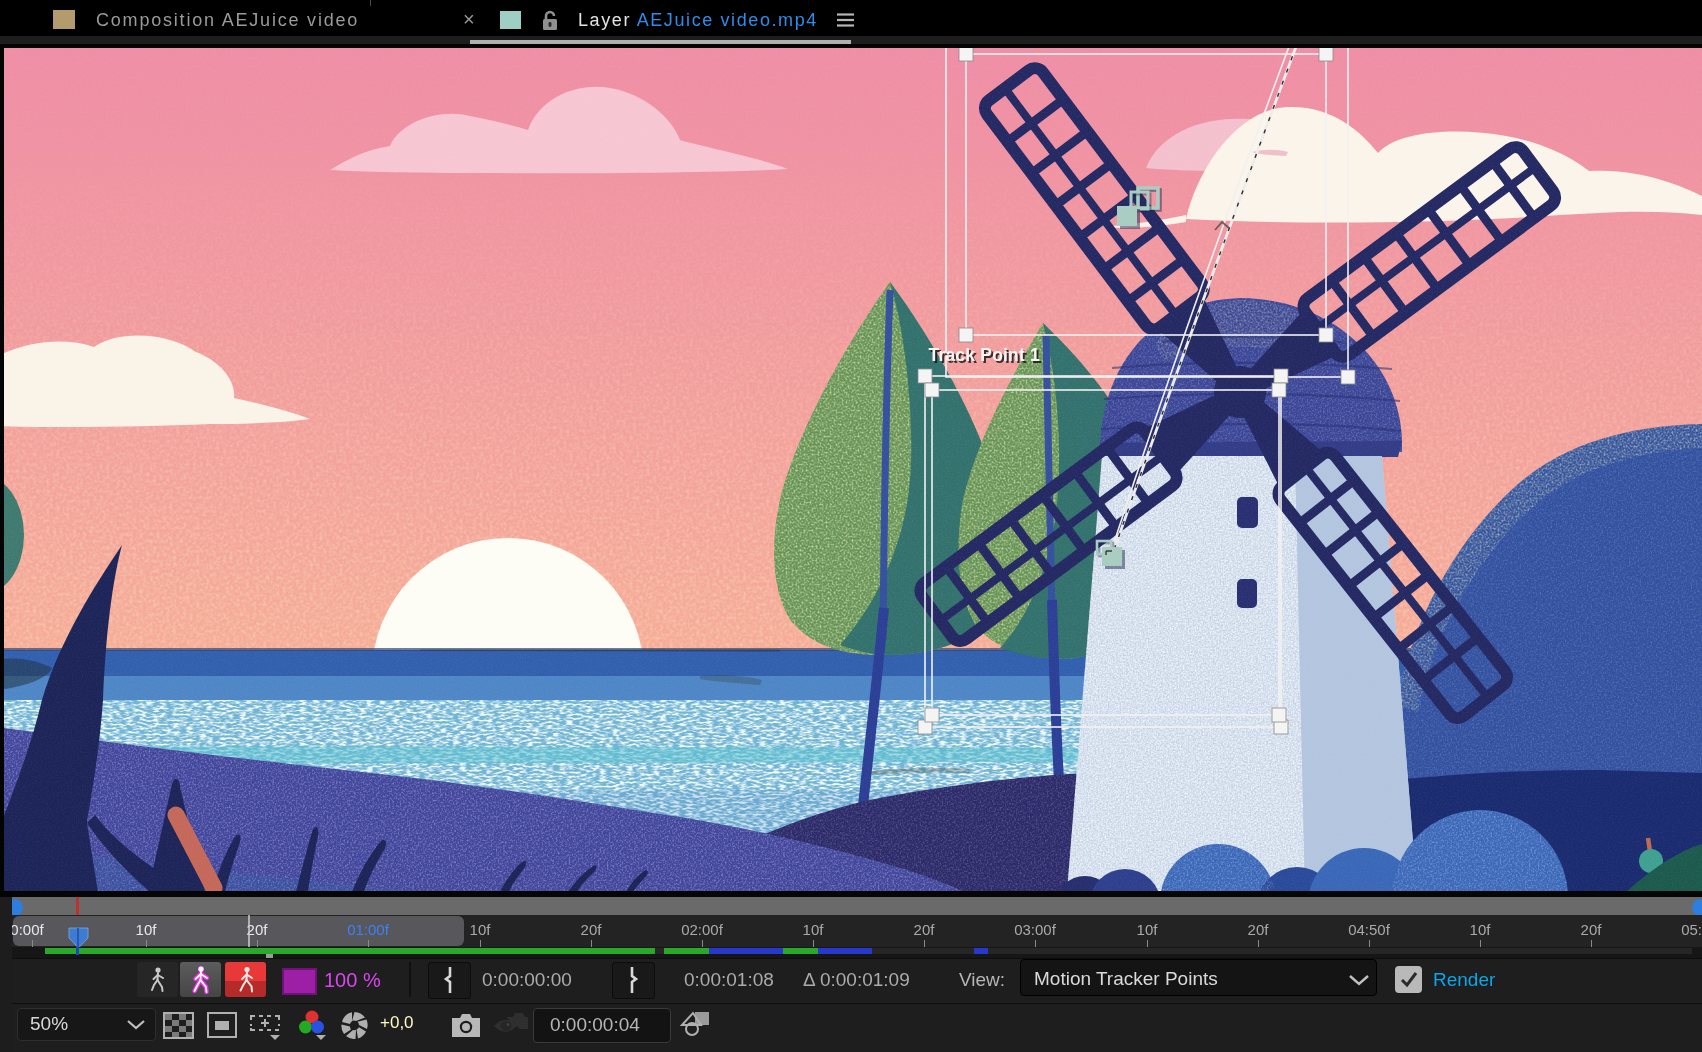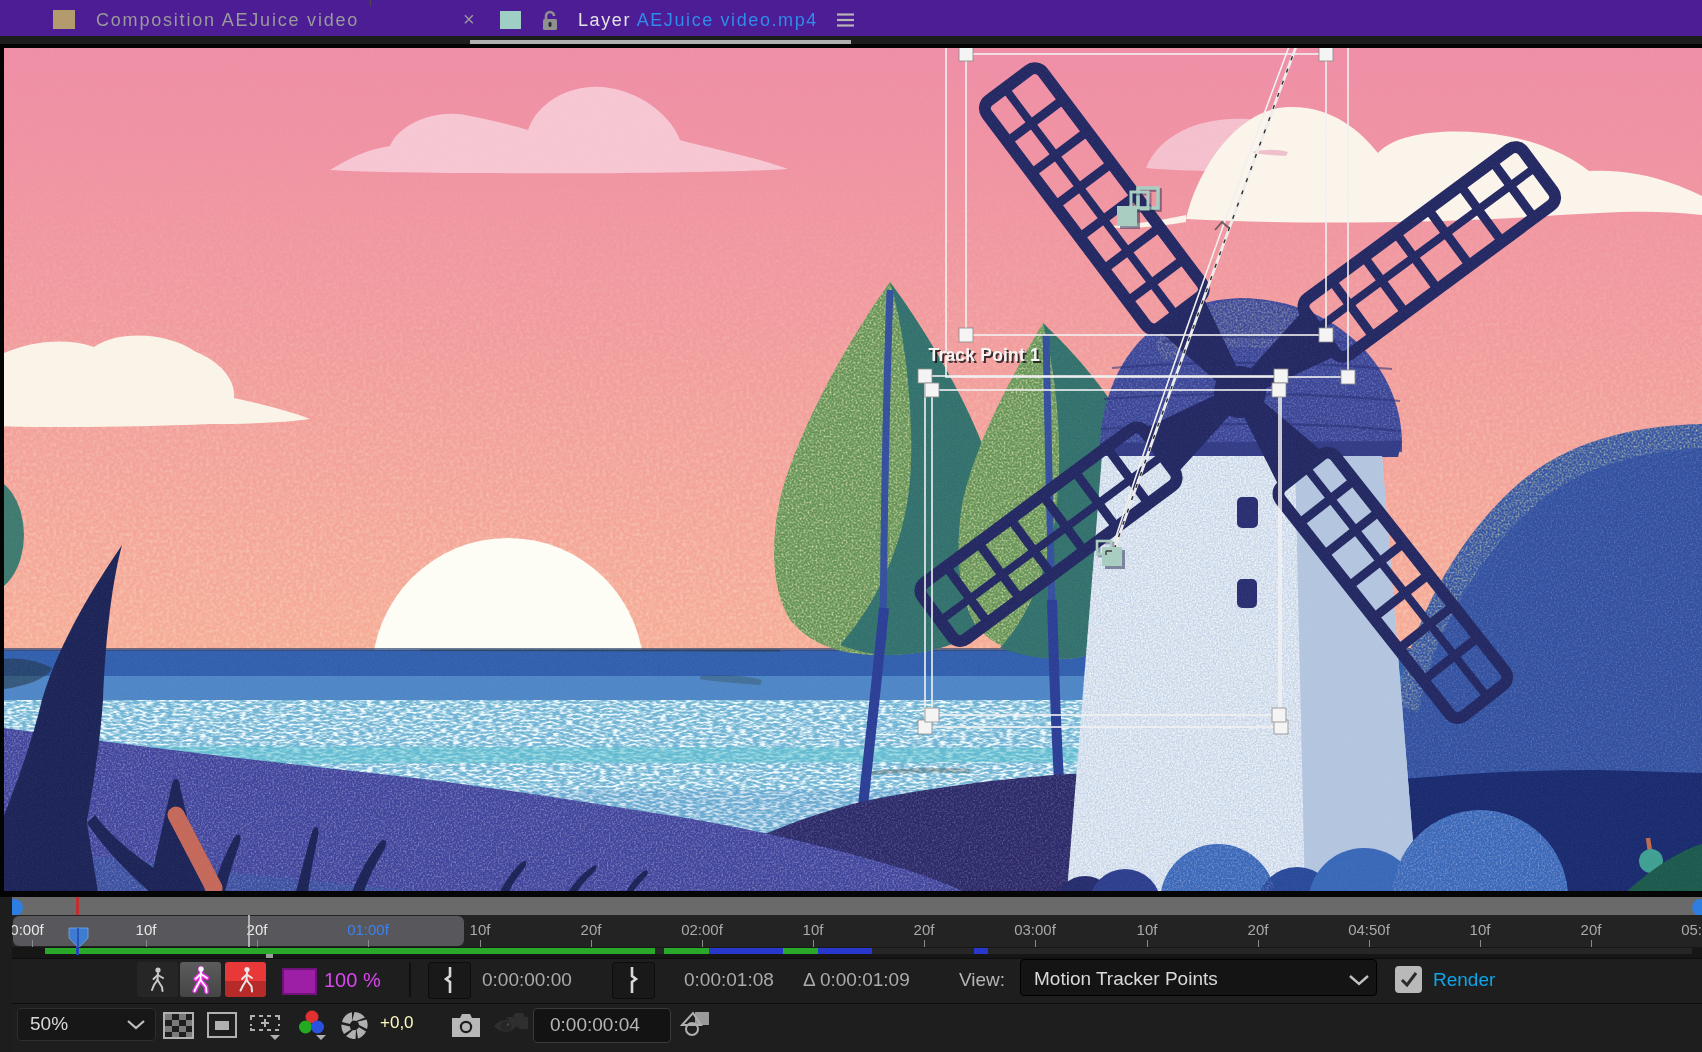--- a/index.html
+++ b/index.html
@@ -1,20 +1,20 @@
 <!DOCTYPE html>
 <html><head>
 <meta charset="utf-8">
 <style>
   html,body{margin:0;padding:0;background:#1d1d1d;width:1702px;height:1052px;overflow:hidden;
     font-family:"Liberation Sans",sans-serif;}
   #stage{position:relative;width:1702px;height:1052px;overflow:hidden;}
   .abs{position:absolute;}
   #art{position:absolute;left:0;top:0;}
-  #tab{position:absolute;left:0;top:0;width:1702px;height:36px;background:#4c1d95;z-index:5;}
+  #tab{position:absolute;left:0;top:0;width:1702px;height:36px;background:#000000;z-index:5;}
   #bottom{position:absolute;left:12px;top:892px;width:1702px;height:160px;background:#1d1d1d;z-index:5;}
   .txt{position:absolute;white-space:nowrap;}
 </style>
 </head>
 <body>
 <div id="stage">
 <svg id="art" width="1702" height="1052" viewBox="0 0 1702 1052" xmlns="http://www.w3.org/2000/svg">
 <defs>
 <clipPath id="artclip">
           <rect x="4" y="48" width="1698" height="843"></rect>

